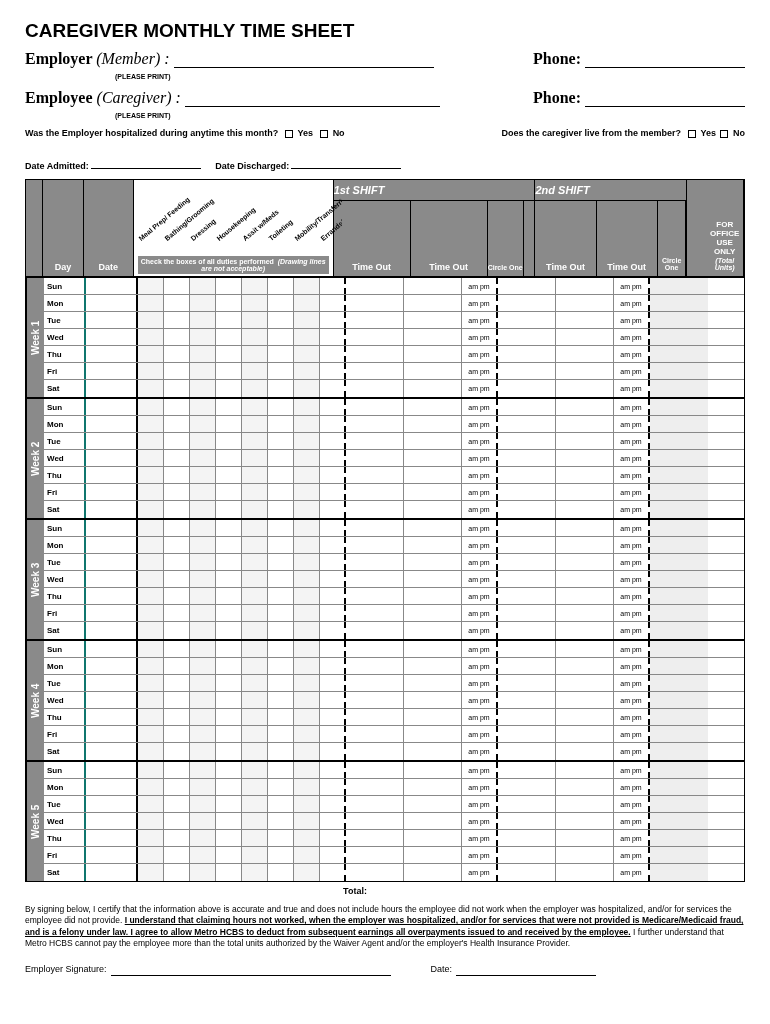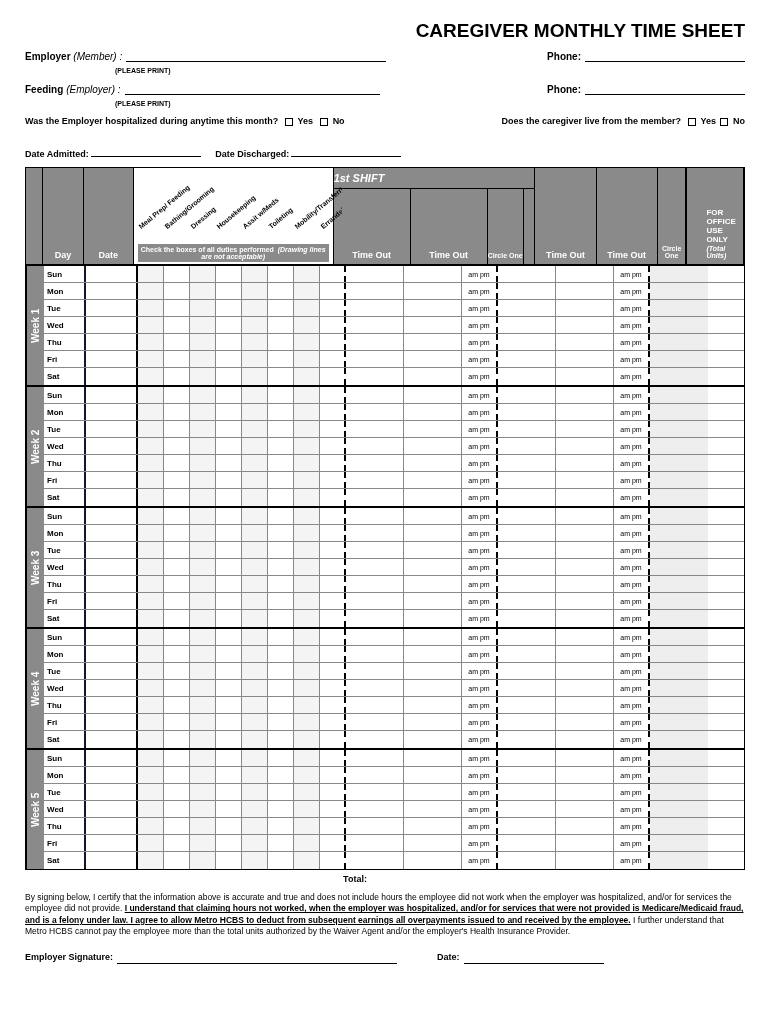--- a/index.html
+++ b/index.html
@@ -1,24 +1,24 @@
 <!DOCTYPE html>
 <html><head>
 <meta charset="utf-8">
 <style>
 * { box-sizing: border-box; margin: 0; padding: 0; }
 body { font-family: Arial, sans-serif; background: #fff; width: 770px; padding: 20px 25px; font-size: 10px; color: #000; }
-.header-row { display: flex; justify-content: space-between; align-items: flex-end; margin-bottom: 8px; flex-direction: column; }
+.header-row { display: flex; justify-content: space-between; align-items: flex-end; margin-bottom: 8px; }
 .title { font-size: 19px; font-weight: bold; }
 .for-month { font-size: 14px; font-weight: bold; }
 .month-line { display: inline-block; border-bottom: 1px solid #000; width: 160px; margin-left: 4px; }
 .month-hint { font-size: 8px; font-weight: bold; text-align: right; margin-top: 2px; margin-right: 30px; }
 .field-row { display: flex; justify-content: space-between; margin-bottom: 2px; }
 .field-left, .field-right { display: flex; align-items: flex-end; }
-.lbl { font-size: 10px; font-weight: bold; }
+.lbl { font-size: 16px; font-weight: bold; font-family: Liberation Serif, serif; }
 .lbl em { font-style: italic; font-weight: normal; }
 .uline { border-bottom: 1px solid #000; display: inline-block; height: 12px; }
 .hint { font-size: 7px; font-weight: bold; margin-left: 0; margin-bottom: 8px; }
 .hint-wrap { margin-left: 90px; margin-bottom: 8px; }
 .q-row { display: flex; justify-content: space-between; margin-top: 6px; font-size: 9px; font-weight: bold; }
 .cb { display: inline-block; width: 8px; height: 8px; border: 1px solid #000; vertical-align: middle; margin: 0 2px; }
 .date-row { margin-top: 19px; font-size: 9px; font-weight: bold; }
 .date-row .uline { width: 110px; margin: 0 12px 0 2px; }
 
 .sheet { margin-top: 8px; border: 1px solid #000; width: 720px; }
@@ -30,43 +30,43 @@
 .h-duties { width: 208px; position: relative; background: #fff; color: #000; }
 .duties-diag { position: absolute; top: 0; left: 0; width: 208px; height: 64px; overflow: hidden; }
 .diag-lbl { position: absolute; font-size: 7px; font-weight: bold; transform: rotate(-40deg); transform-origin: left bottom; white-space: nowrap; color: #000; }
 .duties-note { position: absolute; bottom: 2px; left: 4px; right: 4px; font-size: 7px; font-weight: bold; text-align: center; background: #8a8a8a; color: #fff; padding: 2px; }
 .duties-note em { font-style: italic; }
 .h-shift-group { display: flex; flex-direction: column; }
 .shift-title { text-align: left; font-style: italic; font-weight: bold; font-size: 11px; color: #fff; padding: 4px 0; border-bottom: 1px solid #000; }
 .shift-cols { display: flex; flex: 1; }
 .h-time { width: 77px; }
 .h-circle { width: 36px; font-size: 7px; text-align: center; line-height: 1.1; }
-.h-office { width: 58px; font-size: 8px; line-height: 1.1; padding-left: 19px; }
+.h-office { width: 58px; font-size: 8px; text-align: center; line-height: 1.1; padding-left: 19px; }
 .h-office .sub { font-style: italic; font-size: 7px; }
 
 .week-block { display: flex; border-top: 2px solid #000; }
 .week-label { width: 18px; background: #8a8a8a; color: #fff; display: flex; align-items: center; justify-content: center; writing-mode: vertical-rl; transform: rotate(180deg); font-size: 10px; font-weight: bold; border-right: 1px solid #000; }
 .week-rows { flex: 1; }
 .drow { display: flex; height: 17px; border-bottom: 1px solid #888; font-size: 8px; }
 .drow:last-child { border-bottom: none; }
 .c { border-right: 1px solid #888; display: flex; align-items: center; padding: 0 3px; }
-.c-day { width: 42px; font-weight: bold; border-right: 2px solid #0f172a; }
+.c-day { width: 42px; font-weight: bold; border-right: 2px solid #0f766e; }
 .c-date { width: 52px; border-right: 2px solid #000; }
 .c-duty { width: 26px; background: #f4f4f4; }
 .c-duty:nth-child(even) { background: #fff; }
 .duty-last { border-right: 2px dashed #000; }
 .c-time { width: 58px; }
 .c-circle { width: 36px; font-size: 7px; justify-content: center; border-right: 2px dashed #000; }
 .c-office { width: 58px; background: #eee; border-right: none; }
 .time-last { border-right: 1px solid #888; }
 
 .total-row { text-align: center; font-size: 9px; font-weight: bold; padding: 4px 60px 4px 0; }
 .cert { font-size: 8.5px; line-height: 1.35; margin-top: 4px; }
 .cert u { text-decoration: underline; font-weight: bold; }
-.sig-row { margin-top: 14px; font-size: 9px; font-weight: bold; display: flex; }
+.sig-row { margin-top: 14px; font-size: 9px; font-weight: normal; display: flex; }
 .sig-row .uline { width: 280px; margin: 0 40px 0 4px; }
 </style>
 </head>
 <body>
 
 <div class="header-row">
   <div class="title">CAREGIVER MONTHLY TIME SHEET</div>
 </div>
 
 <div class="field-row">
@@ -76,21 +76,21 @@
   </div>
   <div class="field-right">
     <span class="lbl">Phone:</span>
     <span class="uline" style="width:160px;margin-left:4px"></span>
   </div>
 </div>
 <div class="hint-wrap"><span class="hint">(PLEASE PRINT)</span></div>
 
 <div class="field-row">
   <div class="field-left">
-    <span class="lbl"><span>Feeding</span> <em>(Employer) :</em></span>
+    <span class="lbl"><span>Employee</span> <em>(Caregiver) :</em></span>
     <span class="uline" style="width:255px;margin-left:4px"></span>
   </div>
   <div class="field-right">
     <span class="lbl">Phone:</span>
     <span class="uline" style="width:160px;margin-left:4px"></span>
   </div>
 </div>
 <div class="hint-wrap"><span class="hint">(PLEASE PRINT)</span></div>
 
 <div class="q-row">
@@ -131,20 +131,21 @@
     </div>
     <div class="h-shift-group" style="width:210px;border-right:1px solid #000">
       <div class="shift-title">1st SHIFT</div>
       <div class="shift-cols">
         <div class="hcell h-time">Time Out</div>
         <div class="hcell h-time">Time Out</div>
         <div class="hcell h-circle">Circle One</div>
       </div>
     </div>
     <div class="h-shift-group" style="width:152px;border-right:1px solid #000">
+      <div class="shift-title">2nd SHIFT</div>
       <div class="shift-cols">
         <div class="hcell h-time">Time Out</div>
         <div class="hcell h-time">Time Out</div>
         <div class="hcell h-circle">Circle One</div>
       </div>
     </div>
     <div class="hcell h-office">
       <div>FOR OFFICE USE ONLY</div>
       <div class="sub">(Total Units)</div>
     </div>

